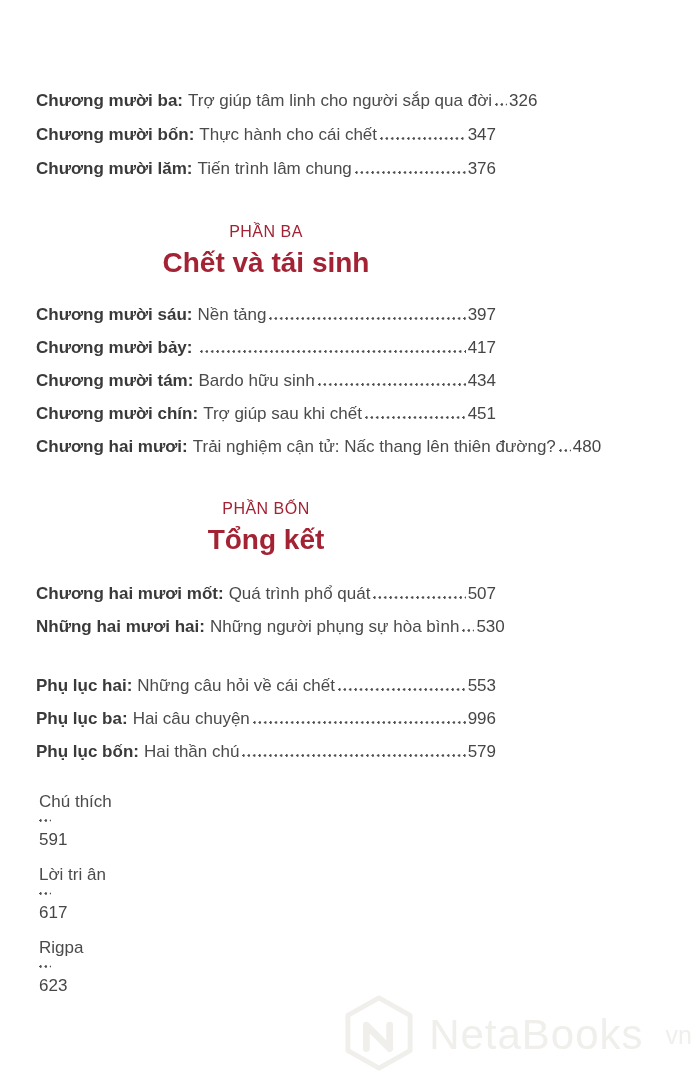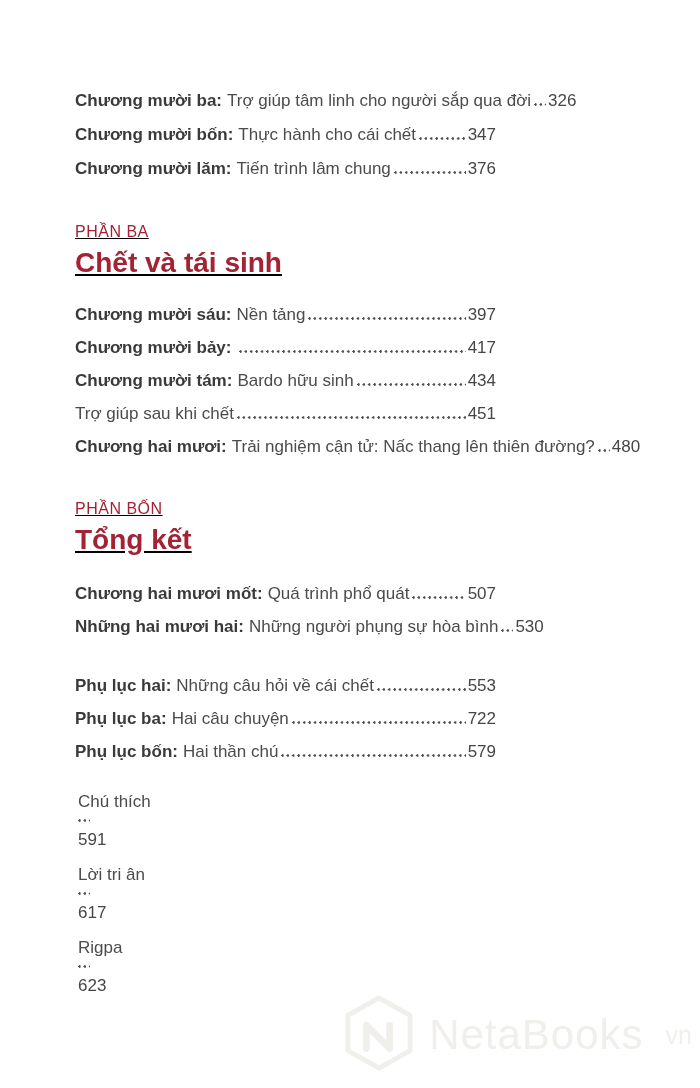--- a/index.html
+++ b/index.html
@@ -6,21 +6,21 @@
   body {
     width: 700px; height: 1088px;
     background: #ffffff;
     font-family: "Liberation Sans", sans-serif;
     overflow: hidden;
     position: relative;
   }
   .page {
     box-sizing: border-box;
     width: 561px;
-    padding: 84px 65px 0 75px;
+    padding: 84px 65px 0 36px;
   }
   .toc-row {
     display: flex;
     align-items: baseline;
     line-height: 33px;
     font-size: 17px;
     color: #4b4b4b;
   }
   .g0 .toc-row { line-height: 34px; }
   .g4 .toc-row { line-height: 35px; flex-direction: column; }
@@ -41,21 +41,21 @@
     background-image: radial-gradient(circle at 1.5px 1.5px, #505050 1.05px, transparent 1.45px);
     background-size: 5.4px 3px;
     background-repeat: repeat-x;
     background-position: left bottom;
     min-width: 12px;
   }
   .pg {
     color: #464646;
     white-space: nowrap;
   }
-  .part-header { text-align: left; text-decoration: underline; }
+  .part-header { text-align: center; }
   .part-header.p0 { margin-top: 36px; }
   .part-header.p1 { margin-top: 36px; }
   .part-label {
     color: #a32233;
     font-size: 16px;
     font-weight: 500;
     letter-spacing: 0.5px;
     line-height: 20px;
   }
   .part-title {
@@ -135,20 +135,21 @@
       <span class="dots"></span>
       <span class="pg">417</span>
     </div>
     <div class="toc-row">
       <span class="lbl">Chương mười tám:</span>
       <span class="ttl">Bardo hữu sinh</span>
       <span class="dots"></span>
       <span class="pg">434</span>
     </div>
     <div class="toc-row">
+      <span class="lbl">Chương mười chín:</span>
       <span class="ttl">Trợ giúp sau khi chết</span>
       <span class="dots"></span>
       <span class="pg">451</span>
     </div>
     <div class="toc-row">
       <span class="lbl">Chương hai mươi:</span>
       <span class="ttl">Trải nghiệm cận tử: Nấc thang lên thiên đường?</span>
       <span class="dots"></span>
       <span class="pg">480</span>
     </div>
@@ -178,21 +179,21 @@
     <div class="toc-row">
       <span class="lbl">Phụ lục hai:</span>
       <span class="ttl">Những câu hỏi về cái chết</span>
       <span class="dots"></span>
       <span class="pg">553</span>
     </div>
     <div class="toc-row">
       <span class="lbl">Phụ lục ba:</span>
       <span class="ttl">Hai câu chuyện</span>
       <span class="dots"></span>
-      <span class="pg">722</span>
+      <span class="pg">996</span>
     </div>
     <div class="toc-row">
       <span class="lbl">Phụ lục bốn:</span>
       <span class="ttl">Hai thần chú</span>
       <span class="dots"></span>
       <span class="pg">579</span>
     </div>
   </div>
 
   <div class="group g4">

